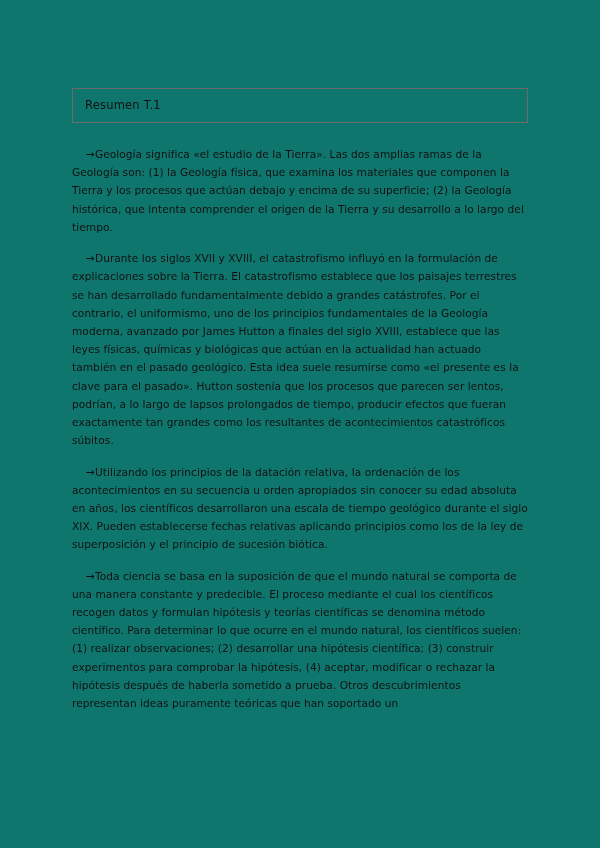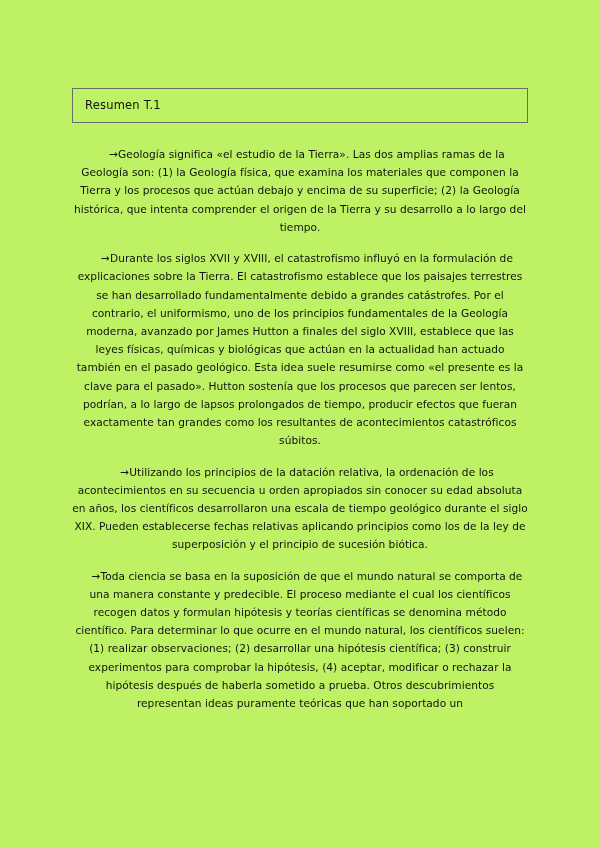--- a/index.html
+++ b/index.html
@@ -11,38 +11,38 @@
     width: 600px;
     height: 848px;
     font-family: "DejaVu Sans", sans-serif;
     color: #1a1a1a;
     overflow: hidden;
   }
   .page {
     position: relative;
     width: 600px;
     height: 848px;
-    background: #bef264;
+    background: #0f766e;
     box-sizing: border-box;
     padding: 88px 72px 0 72px;
   }
   .title-box {
     border: 1px solid #6b6b6b;
     padding: 9px 12px 10px 12px;
     margin-bottom: 22px;
   }
   .title-text {
     font-size: 11.5px;
     letter-spacing: 0.2px;
     color: #111111;
   }
   .para {
     font-size: 10.6px;
     line-height: 1.72;
-    text-align: center;
+    text-align: left;
     margin: 0 0 13px 0;
     color: #111111;
     letter-spacing: 0.05px;
   }
   .para.indent {
     text-indent: 14px;
   }
   .arrow {
     font-size: 10.6px;
   }

